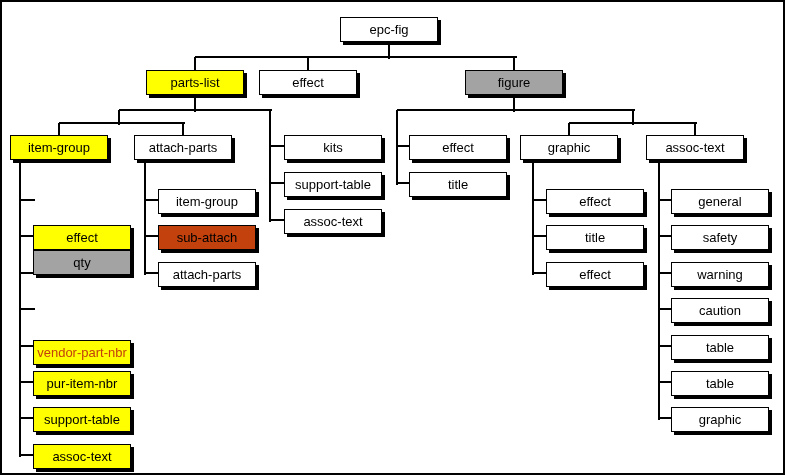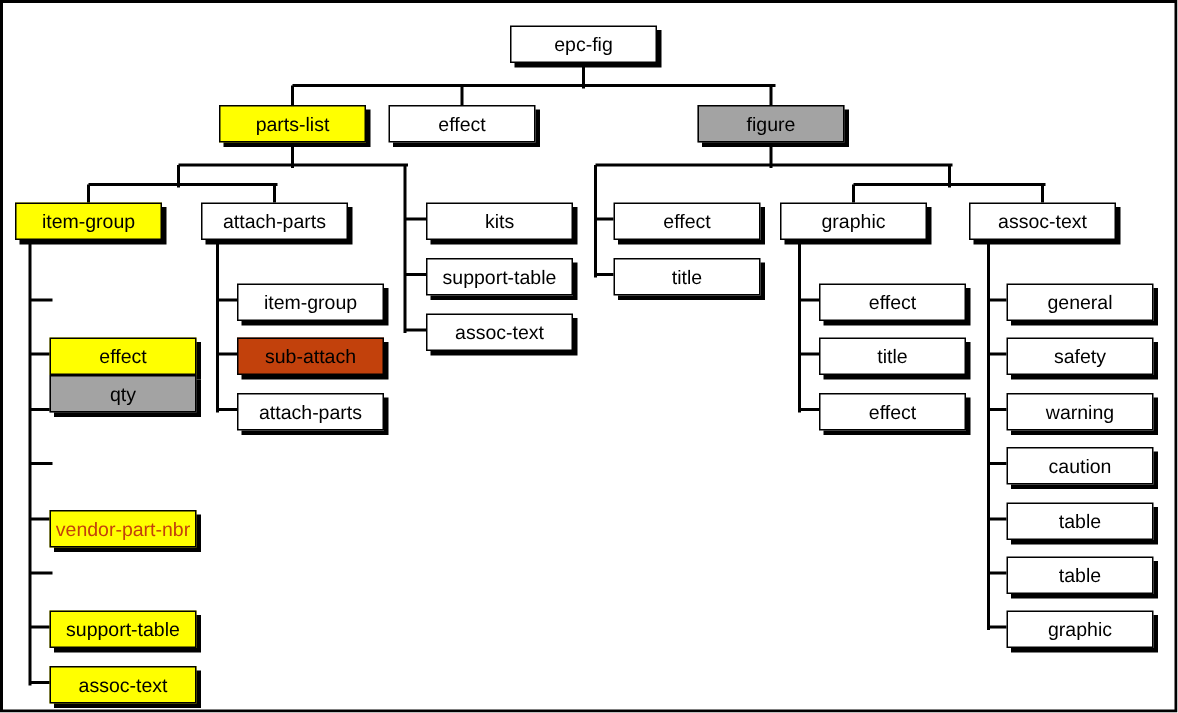--- a/index.html
+++ b/index.html
@@ -52,20 +52,21 @@
     <div class="node" style="left: 282px; top: 133px; width: 98px; height: 25px; background: rgb(255, 255, 255); color: rgb(0, 0, 0);">kits</div>
     <div class="node" style="left: 282px; top: 170px; width: 98px; height: 25px; background: rgb(255, 255, 255); color: rgb(0, 0, 0);">support-table</div>
     <div class="node" style="left: 282px; top: 207px; width: 98px; height: 25px; background: rgb(255, 255, 255); color: rgb(0, 0, 0);">assoc-text</div>
     <div class="node" style="left: 407px; top: 133px; width: 98px; height: 25px; background: rgb(255, 255, 255); color: rgb(0, 0, 0);">effect</div>
     <div class="node" style="left: 407px; top: 170px; width: 98px; height: 25px; background: rgb(255, 255, 255); color: rgb(0, 0, 0);">title</div>
     <div class="node" style="left: 518px; top: 133px; width: 98px; height: 25px; background: rgb(255, 255, 255); color: rgb(0, 0, 0);">graphic</div>
     <div class="node" style="left: 644px; top: 133px; width: 98px; height: 25px; background: rgb(255, 255, 255); color: rgb(0, 0, 0);">assoc-text</div>
     <div class="node" style="left: 31px; top: 223px; width: 98px; height: 25px; background: rgb(255, 255, 0); color: rgb(0, 0, 0);">effect</div>
     <div class="node" style="left: 31px; top: 248px; width: 98px; height: 25px; background: #a3a3a3; color: rgb(0, 0, 0);">qty</div>
     <div class="node" style="left: 31px; top: 338px; width: 98px; height: 25px; background: rgb(255, 255, 0); color: #c2410c;">vendor-part-nbr</div>
+    <div class="node" style="left: 31px; top: 369px; width: 98px; height: 25px; background: rgb(255, 255, 0); color: rgb(0, 0, 0);">pur-item-nbr</div>
     <div class="node" style="left: 31px; top: 405px; width: 98px; height: 25px; background: rgb(255, 255, 0); color: rgb(0, 0, 0);">support-table</div>
     <div class="node" style="left: 31px; top: 442px; width: 98px; height: 25px; background: rgb(255, 255, 0); color: rgb(0, 0, 0);">assoc-text</div>
     <div class="node" style="left: 156px; top: 187px; width: 98px; height: 25px; background: rgb(255, 255, 255); color: rgb(0, 0, 0);">item-group</div>
     <div class="node" style="left: 156px; top: 223px; width: 98px; height: 25px; background: #c2410c; color: rgb(0, 0, 0);">sub-attach</div>
     <div class="node" style="left: 156px; top: 260px; width: 98px; height: 25px; background: rgb(255, 255, 255); color: rgb(0, 0, 0);">attach-parts</div>
     <div class="node" style="left: 544px; top: 187px; width: 98px; height: 25px; background: rgb(255, 255, 255); color: rgb(0, 0, 0);">effect</div>
     <div class="node" style="left: 544px; top: 223px; width: 98px; height: 25px; background: rgb(255, 255, 255); color: rgb(0, 0, 0);">title</div>
     <div class="node" style="left: 544px; top: 260px; width: 98px; height: 25px; background: rgb(255, 255, 255); color: rgb(0, 0, 0);">effect</div>
     <div class="node" style="left: 669px; top: 187px; width: 98px; height: 25px; background: rgb(255, 255, 255); color: rgb(0, 0, 0);">general</div>
     <div class="node" style="left: 669px; top: 223px; width: 98px; height: 25px; background: rgb(255, 255, 255); color: rgb(0, 0, 0);">safety</div>

